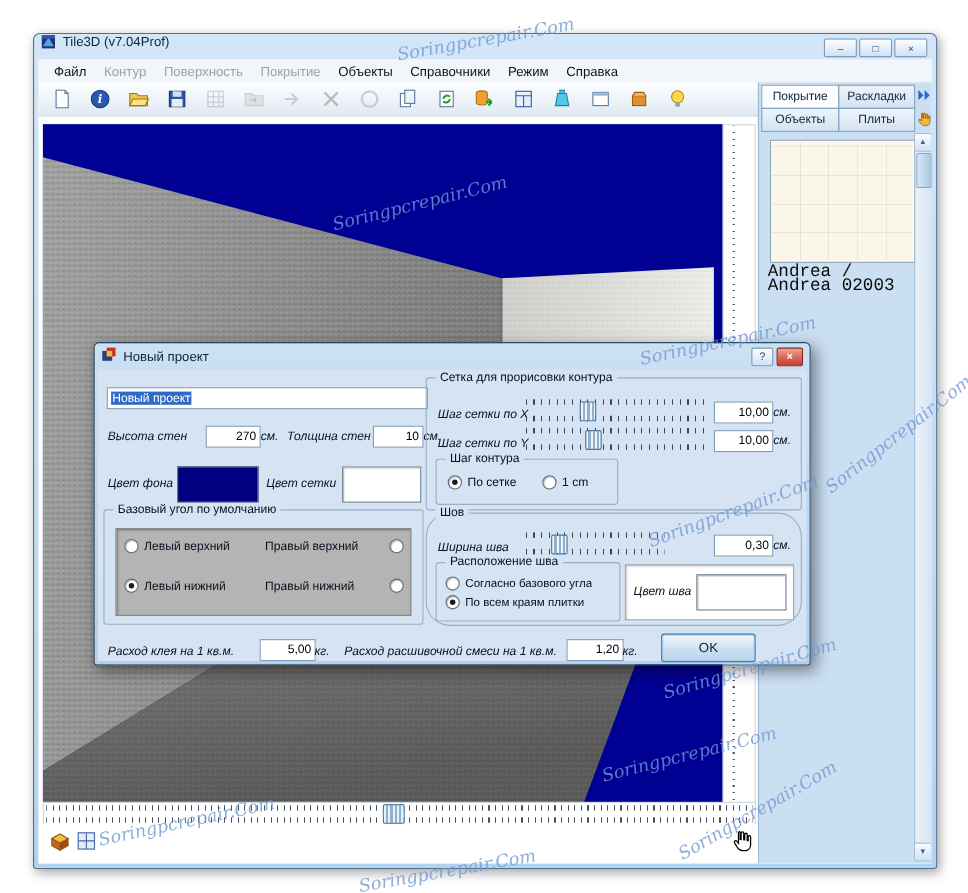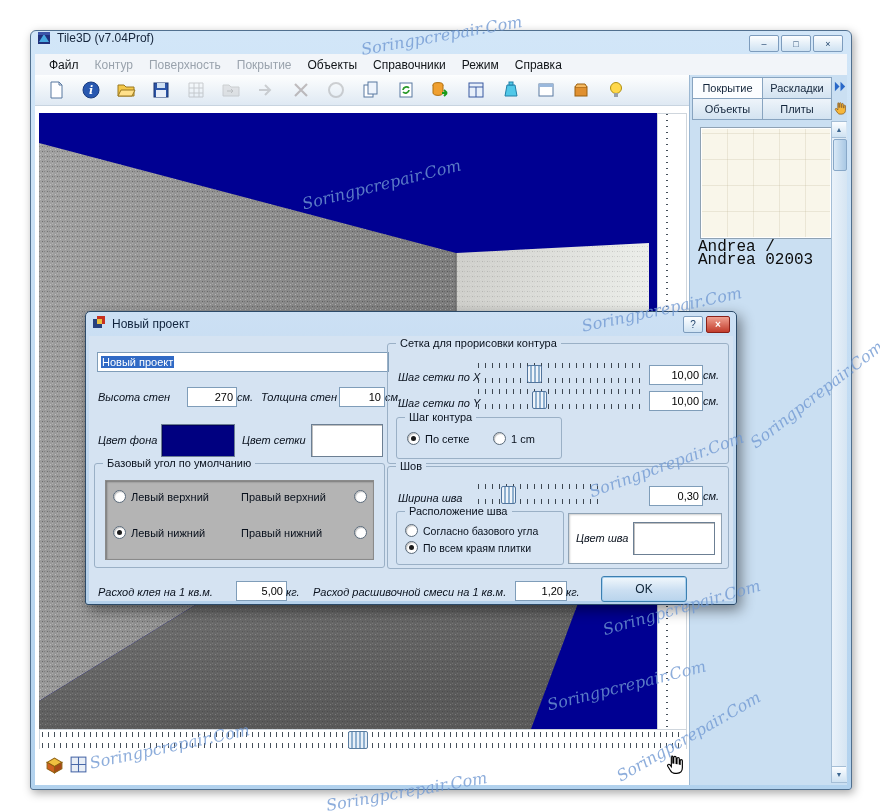--- a/index.html
+++ b/index.html
@@ -421,21 +421,21 @@
             <span class="rdot sel"></span>
             <span>По сетке</span>
           </div>
           <div class="radio" style="left:96px;top:14px;">
             <span class="rdot"></span>
             <span>1 cm</span>
           </div>
         </div>
       </div>
 
-      <div class="group" style="left:298px;top:130px;width:340px;height:101px;">
+      <div class="group" style="left:298px;top:130px;width:340px;height:101px;border-radius:22px;">
         <span class="gcap">Шов</span>
         <span class="lbl" style="left:10px;top:25px;">Ширина шва</span>
         <div class="trackbar" style="left:90px;top:17px;width:126px;">
           <div class="tticks t"></div>
             <div class="tticks b"></div>
           <div class="tthumb" style="left:18%;"></div>
         </div>
         <input class="tbx num" style="left: 261px; top: 19px; width: 46px;" value="0,30">
         <span class="lbl" style="left:315px;top:23px;">см.</span>
         <div class="group" style="left:8px;top:44px;width:166px;height:52px;">

